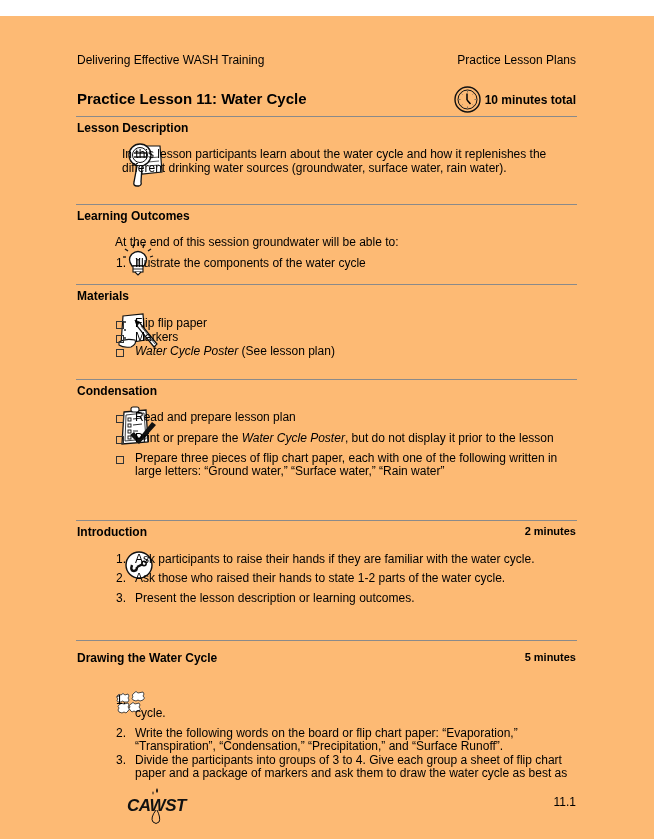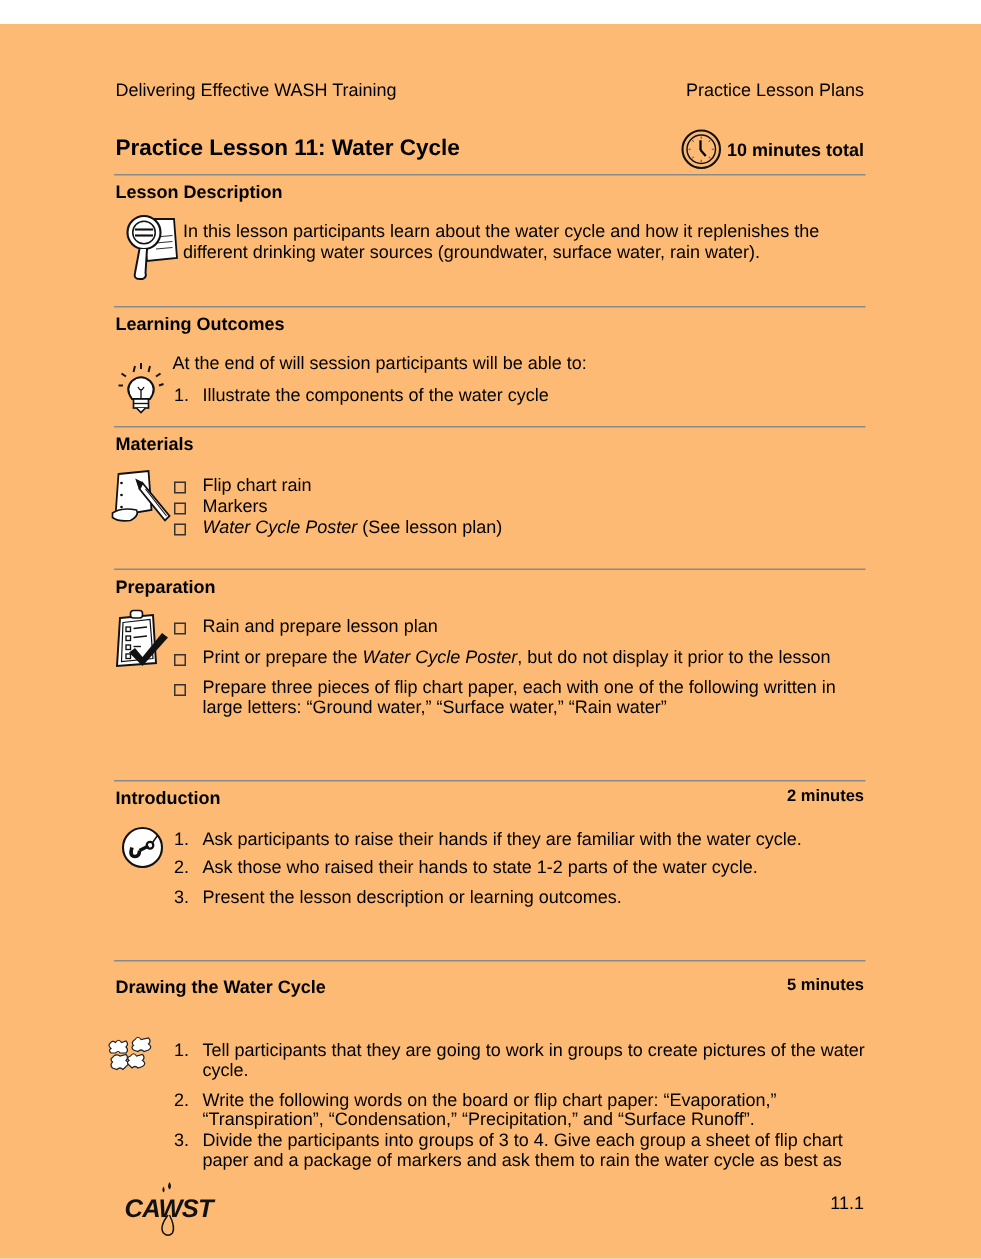--- a/index.html
+++ b/index.html
@@ -13,21 +13,21 @@
   .title { left:77px; top:74px; font-size:15px; font-weight:bold; }
   .timer-icon { left:454px; top:70px; width:27px; height:27px; }
   .total { right:78px; top:77px; font-size:12px; font-weight:bold; }
   .rule { left:76px; width:501px; height:0; border-top:1.5px solid #8a8a8a; }
   .sec { left:77px; font-size:12px; font-weight:bold; }
   .mins { right:78px; font-size:11px; font-weight:bold; }
   .txt { font-size:12px; line-height:14px; }
   .ital { font-style:italic; }
   .bullet { position:absolute; left:116px; width:6px; height:6px; border:1px solid #333; }
   .num { position:absolute; font-size:12px; }
-  .icon { position:absolute; }
+  .icon { position:absolute;margin-left:44px; }
   svg { display:block; }
 </style>
 </head>
 <body>
 
 <div class="page">
 
   <div class="abs hdr left">Delivering Effective WASH Training</div>
   <div class="abs hdr right">Practice Lesson Plans</div>
 
@@ -85,68 +85,68 @@
         <line x1="4" y1="15" x2="1" y2="15"></line>
           <line x1="28" y1="15" x2="31" y2="14"></line>
       </g>
       <path d="M10 24 Q5 17 10 12 Q16 7 22 12 Q27 17 22 24 Z" fill="#fff" stroke="#111" stroke-width="1.3"></path>
       <path d="M14 16 Q16 20 18 16 M16 18 L16 24" fill="none" stroke="#111" stroke-width="0.9"></path>
       <rect x="11" y="24" width="10" height="6" fill="#fff" stroke="#111" stroke-width="1.1"></rect>
       <line x1="11" y1="27" x2="21" y2="27" stroke="#111" stroke-width="0.9"></line>
       <path d="M13 30 L16 33 L19 30" fill="#fff" stroke="#111" stroke-width="1.1"></path>
     </svg>
   </div>
-  <div class="abs txt" style="left:115px;top:219px">At the end of will session participants will be able to:</div>
+  <div class="abs txt" style="left:115px;top:219px">At the end of this session groundwater will be able to:</div>
   <div class="num" style="left:116px;top:240px">1.</div>
   <div class="abs txt" style="left:135px;top:240px">Illustrate the components of the water cycle</div>
   <div class="abs rule" style="top:268px"></div>
 
   <div class="abs sec" style="top:273px">Materials</div>
   <div class="icon" style="left:73px;top:296px">
     <svg width="42" height="40" viewBox="0 0 42 40">
       <path d="M6 4 L26 2 L28 28 L4 32 Z" fill="#fff" stroke="#111" stroke-width="1.2"></path>
       <g fill="#111">
           <circle cx="8" cy="10" r="0.9"></circle>
           <circle cx="8" cy="18" r="0.9"></circle>
           <circle cx="8" cy="26" r="0.9"></circle>
         </g>
       <path d="M2 30 Q8 26 18 28 Q20 32 14 35 Q6 36 2 33 Z" fill="#fff" stroke="#111" stroke-width="1.1"></path>
       <path d="M22 10 L40 32 L37 35 L20 14 Z" fill="#fff" stroke="#111" stroke-width="1.2"></path>
       <line x1="24" y1="14" x2="38" y2="32" stroke="#111" stroke-width="0.7"></line>
       <path d="M20 14 L18 8 L22 10" fill="#111" stroke="#111" stroke-width="1"></path>
     </svg>
   </div>
   <div class="bullet" style="top:305px"></div>
-  <div class="abs txt" style="left:135px;top:300px"><span>Flip chart rain</span></div>
+  <div class="abs txt" style="left:135px;top:300px"><span>Flip flip paper</span></div>
   <div class="bullet" style="top:319px"></div>
   <div class="abs txt" style="left:135px;top:314px"><span>Markers</span></div>
   <div class="bullet" style="top:333px"></div>
   <div class="abs txt" style="left:135px;top:328px"><span class="ital">Water Cycle Poster</span><span> (See lesson plan)</span></div>
   <div class="abs rule" style="top:363px"></div>
 
-  <div class="abs sec" style="top:368px">Preparation</div>
+  <div class="abs sec" style="top:368px">Condensation</div>
   <div class="icon" style="left:74px;top:390px">
     <svg width="40" height="42" viewBox="0 0 40 42">
       <path d="M6 6 L28 4 L30 36 L4 38 Z" fill="#fff" stroke="#111" stroke-width="1.3"></path>
       <path d="M8 9 L26 7 L28 33 L7 35 Z" fill="none" stroke="#111" stroke-width="0.8"></path>
       <rect x="13" y="1" width="8" height="5" rx="2" fill="#fff" stroke="#111" stroke-width="1.1"></rect>
       <g fill="none" stroke="#111" stroke-width="0.9">
         <rect x="10" y="12" width="3" height="3"></rect>
           <line x1="15" y1="13" x2="24" y2="12"></line>
         <rect x="10" y="18" width="3" height="3"></rect>
           <line x1="15" y1="19" x2="24" y2="18"></line>
         <rect x="10" y="24" width="3" height="3"></rect>
           <line x1="15" y1="25" x2="20" y2="25"></line>
         <rect x="10" y="30" width="3" height="3"></rect>
       </g>
       <path d="M16 26 L21 32 L34 16 L38 19 L21 38 L12 29 Z" fill="#111"></path>
     </svg>
   </div>
   <div class="bullet" style="top:399px"></div>
-  <div class="abs txt" style="left:135px;top:394px">Rain and prepare lesson plan</div>
+  <div class="abs txt" style="left:135px;top:394px">Read and prepare lesson plan</div>
   <div class="bullet" style="top:420px"></div>
   <div class="abs txt" style="left:135px;top:415px"><span>Print or prepare the </span><span class="ital">Water Cycle Poster</span><span>, but do not display it prior to the lesson</span></div>
   <div class="bullet" style="top:440px"></div>
   <div class="abs txt" style="left:135px;top:448px">large letters: “Ground water,” “Surface water,” “Rain water”</div>
   <div class="abs txt" style="left:135px;top:435px">Prepare three pieces of flip chart paper, each with one of the following written in</div>
   <div class="abs rule" style="top:504px"></div>
 
   <div class="abs sec" style="top:509px">Introduction</div>
   <div class="abs mins" style="top:509px">2 minutes</div>
   <div class="icon" style="left:80px;top:534px">
@@ -172,28 +172,27 @@
     <svg width="36" height="28" viewBox="0 0 36 28">
       <g fill="#fff" stroke="#222" stroke-width="0.8">
         <path d="M2 6 Q4 3 6 5 Q8 2 10 5 L13 4 Q15 6 13 8 Q15 10 13 12 L9 12 Q8 10 6 12 L3 12 Q1 10 3 9 Q1 7 2 6 Z"></path>
         <path d="M19 3 Q21 0 23 3 L28 2 Q30 4 28 6 Q31 8 28 10 L25 11 Q23 9 21 11 L18 10 Q16 8 18 7 Q16 5 19 3 Z"></path>
         <path d="M4 15 Q6 12 9 14 L13 13 Q15 15 13 17 Q16 19 13 21 L11 23 Q9 21 7 23 L4 22 Q2 20 4 18 Q2 16 4 15 Z"></path>
         <path d="M16 14 Q18 11 20 14 L24 13 Q26 15 24 17 Q27 19 24 21 L21 22 Q19 20 17 22 L15 20 Q13 18 15 17 Q13 15 16 14 Z"></path>
       </g>
     </svg>
   </div>
   <div class="num" style="left:116px;top:677px">1.</div>
-  <div class="abs txt" style="left:135px;top:677px">Tell participants that they are going to work in groups to create pictures of the water</div>
   <div class="abs txt" style="left:135px;top:690px">cycle.</div>
   <div class="num" style="left:116px;top:710px">2.</div>
   <div class="abs txt" style="left:135px;top:723px">“Transpiration”, “Condensation,” “Precipitation,” and “Surface Runoff”.</div>
   <div class="abs txt" style="left:135px;top:710px">Write the following words on the board or flip chart paper: “Evaporation,”</div>
   <div class="num" style="left:116px;top:737px">3.</div>
   <div class="abs txt" style="left:135px;top:737px">Divide the participants into groups of 3 to 4. Give each group a sheet of flip chart</div>
-  <div class="abs txt" style="left:135px;top:750px">paper and a package of markers and ask them to rain the water cycle as best as</div>
+  <div class="abs txt" style="left:135px;top:750px">paper and a package of markers and ask them to draw the water cycle as best as</div>
 
   <div class="icon" style="left:82px;top:772px">
     <svg width="64" height="38" viewBox="0 0 64 38">
       <path d="M31 0 Q29 3 31 5 Q33 3 31 0 Z" fill="#111"></path>
       <path d="M27 3 Q25.5 5.5 27 7 Q28.5 5.5 27 3 Z" fill="#111"></path>
       <text x="1" y="23" font-family="Liberation Sans, sans-serif" font-size="17" font-weight="bold" font-style="italic" fill="#111" letter-spacing="-0.5">CAWST</text>
       <path d="M30 22 Q24 30 27 34 Q30 37 33 34 Q35 30 31 22" fill="none" stroke="#111" stroke-width="1"></path>
     </svg>
   </div>
   <div class="abs txt" style="right:78px;top:779px">11.1</div>

